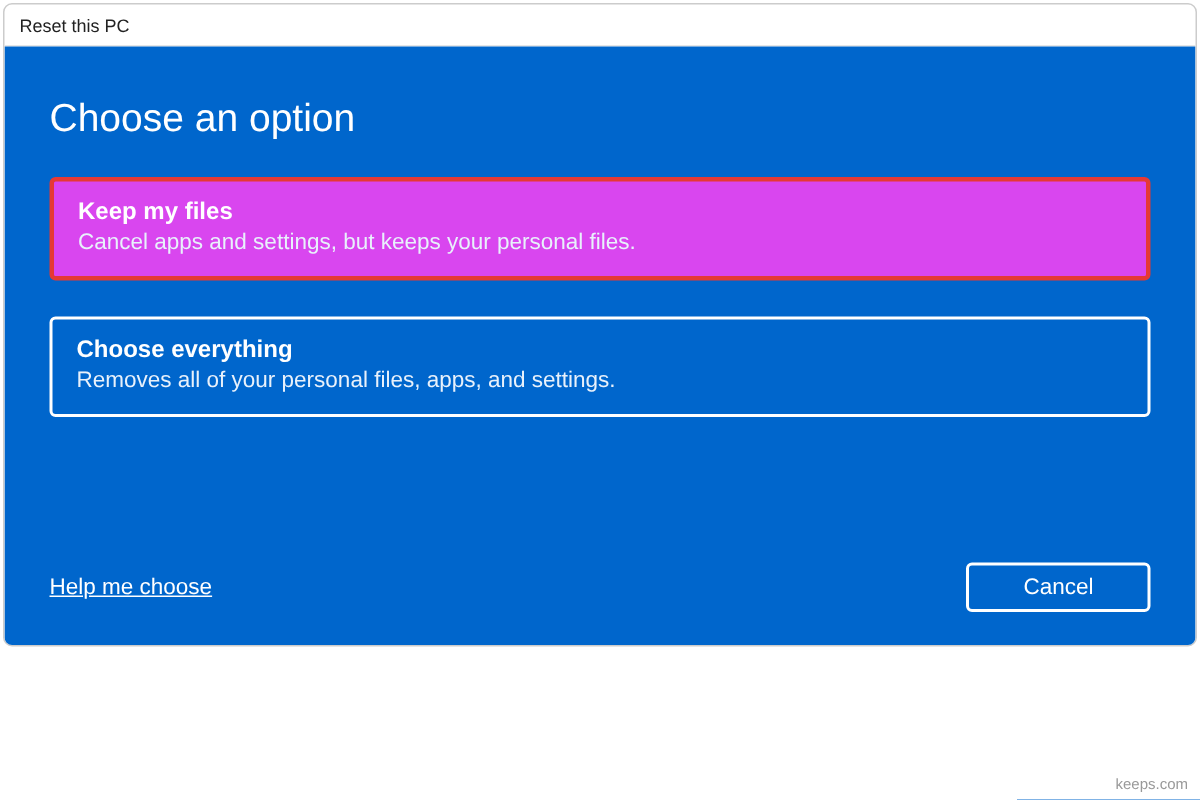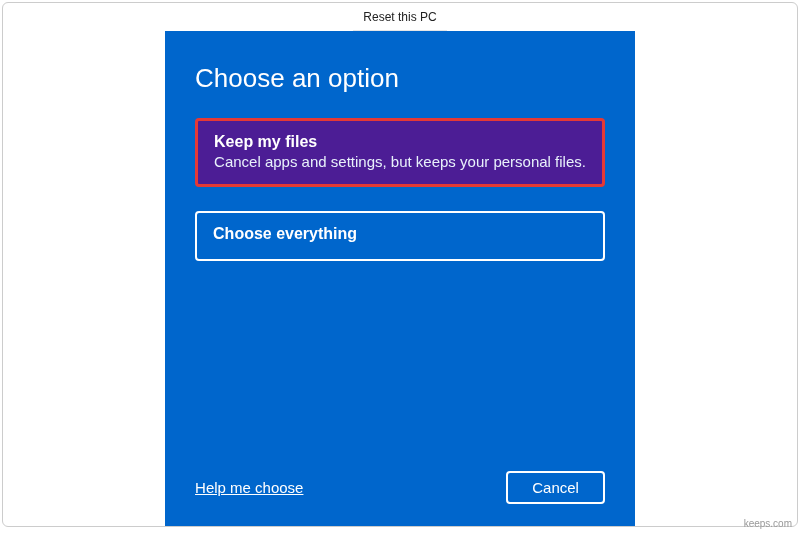--- a/index.html
+++ b/index.html
@@ -9,29 +9,28 @@
       font-family: "Segoe UI", -apple-system, sans-serif;
     }
     body {
       width: 800px;
       height: 533px;
       background: #fff;
       position: relative;
     }
     .window {
       width: 796px;
-      height: 525px;
+      height: 429px;
       margin: 2px;
       border: 1px solid #ccc;
       border-radius: 6px;
       overflow: hidden;
       display: flex;
       flex-direction: column;
       background: #fff;
-      align-items: center;
     }
     .titlebar {
       height: 28px;
       padding: 4px 10px;
       font-size: 12px;
       color: #222;
       border-bottom: 1px solid #e6e6e6;
       display: flex;
       align-items: center;
     }
@@ -52,21 +51,21 @@
     .option-card {
       border: 2px solid #fff;
       border-radius: 4px;
       padding: 12px 16px 14px 16px;
       margin-bottom: 24px;
       cursor: pointer;
       color: #fff;
     }
     .option-card.highlighted {
       border: 3px solid #e53935;
-      background: #4c1d95;
+      background: #d946ef;
     }
     .option-title {
       font-size: 16px;
       font-weight: 600;
       margin-bottom: 2px;
     }
     .option-desc {
       font-size: 15px;
       font-weight: 400;
       color: #e8f1fb;
@@ -81,21 +80,21 @@
       color: #fff;
       font-size: 15px;
       text-decoration: underline;
       cursor: pointer;
     }
     .cancel-btn {
       border: 2px solid #fff;
       background: transparent;
       color: #fff;
       font-size: 15px;
-      padding: 6px 24px;
+      padding: 6px 36px;
       border-radius: 4px;
       cursor: pointer;
     }
     .watermark {
       position: absolute;
       bottom: 4px;
       right: 8px;
       font-size: 10px;
       color: #999;
     }
@@ -110,20 +109,21 @@
   <div class="content">
     <h1 class="page-title">Choose an option</h1>
 
     <div class="option-card highlighted">
       <div class="option-title">Keep my files</div>
       <div class="option-desc">Cancel apps and settings, but keeps your personal files.</div>
     </div>
 
     <div class="option-card">
       <div class="option-title">Choose everything</div>
+      <div class="option-desc">Removes all of your personal files, apps, and settings.</div>
     </div>
 
     <div class="footer">
       <a class="help-link">Help me choose</a>
       <button class="cancel-btn">Cancel</button>
     </div>
   </div>
 </div>
 
 <div class="watermark">keeps.com</div>

